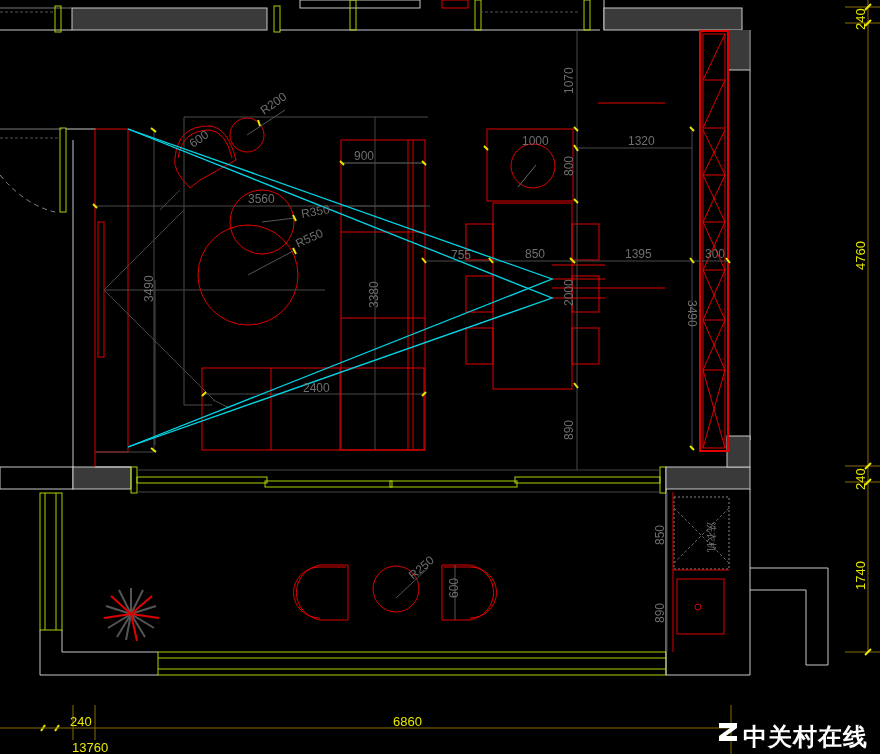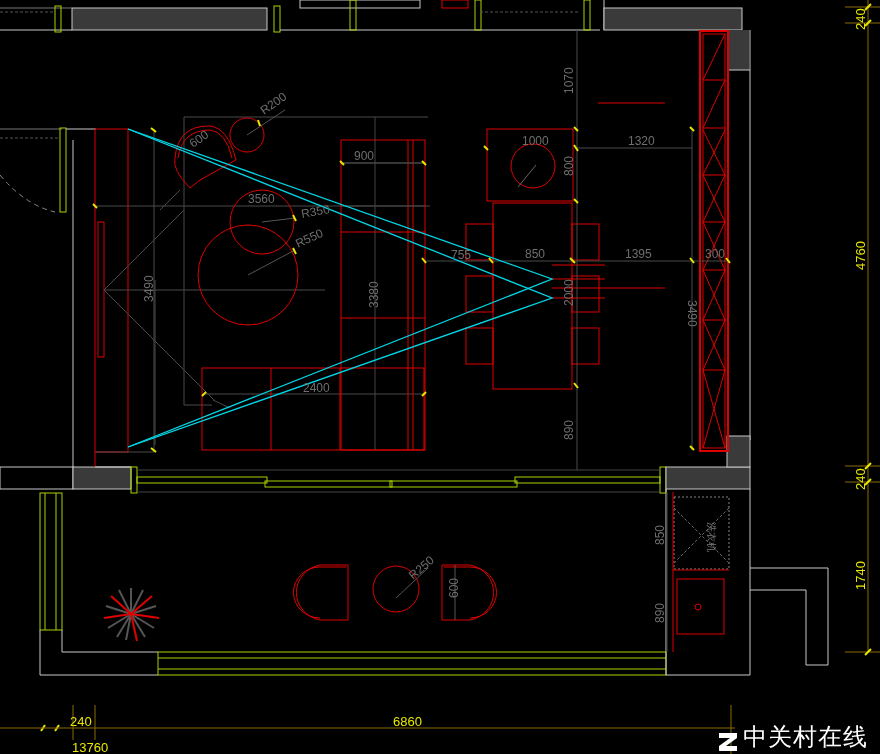--- a/index.html
+++ b/index.html
@@ -1,20 +1,20 @@
 <!DOCTYPE html>
 <html><head>
 <meta charset="utf-8">
 <style>
   html, body { margin:0; padding:0; background:#000; }
   body { width:880px; height:754px; overflow:hidden; position:relative; font-family:"Liberation Sans", sans-serif; }
   svg { position:absolute; left:0; top:0; }
   .dim { fill:#6e6e6e; font-family:"Liberation Sans Narrow","Liberation Sans", sans-serif; font-size:12px; }
   .ydim { fill:#e8e800; font-family:"Liberation Sans", sans-serif; font-size:13px; }
-  .logo { position:absolute; right:12px; top:721px; display:flex; align-items:flex-end; gap:4px; color:#fff; font-size:24px; font-weight:normal; font-family:"DejaVu Sans", sans-serif; letter-spacing:1px; }
+  .logo { position:absolute; right:12px; top:721px; display:flex; align-items:flex-start; gap:4px; color:#fff; font-size:24px; font-weight:bold; font-family:"DejaVu Sans", sans-serif; letter-spacing:1px; }
   .logo-mark { width:22px; height:22px; position:relative; }
 </style>
 </head>
 <body>
 
 <svg width="880" height="754" viewBox="0 0 880 754">
 
   <g>
     <rect x="72" y="8" width="195" height="22" fill="#3a3a3a" stroke="#c8c8c8" stroke-width="1"></rect>
     <line x1="0" y1="8" x2="72" y2="8" stroke="#777"></line>

